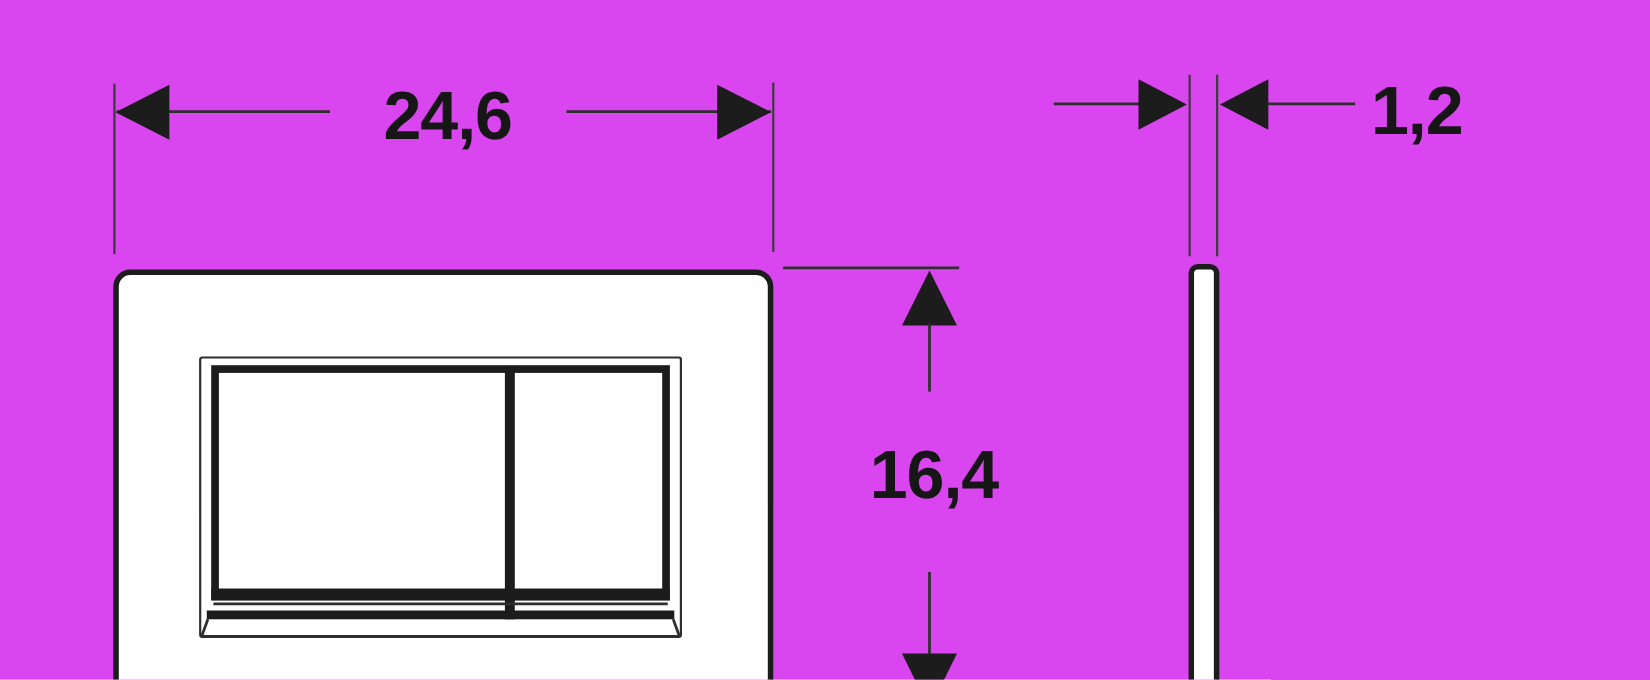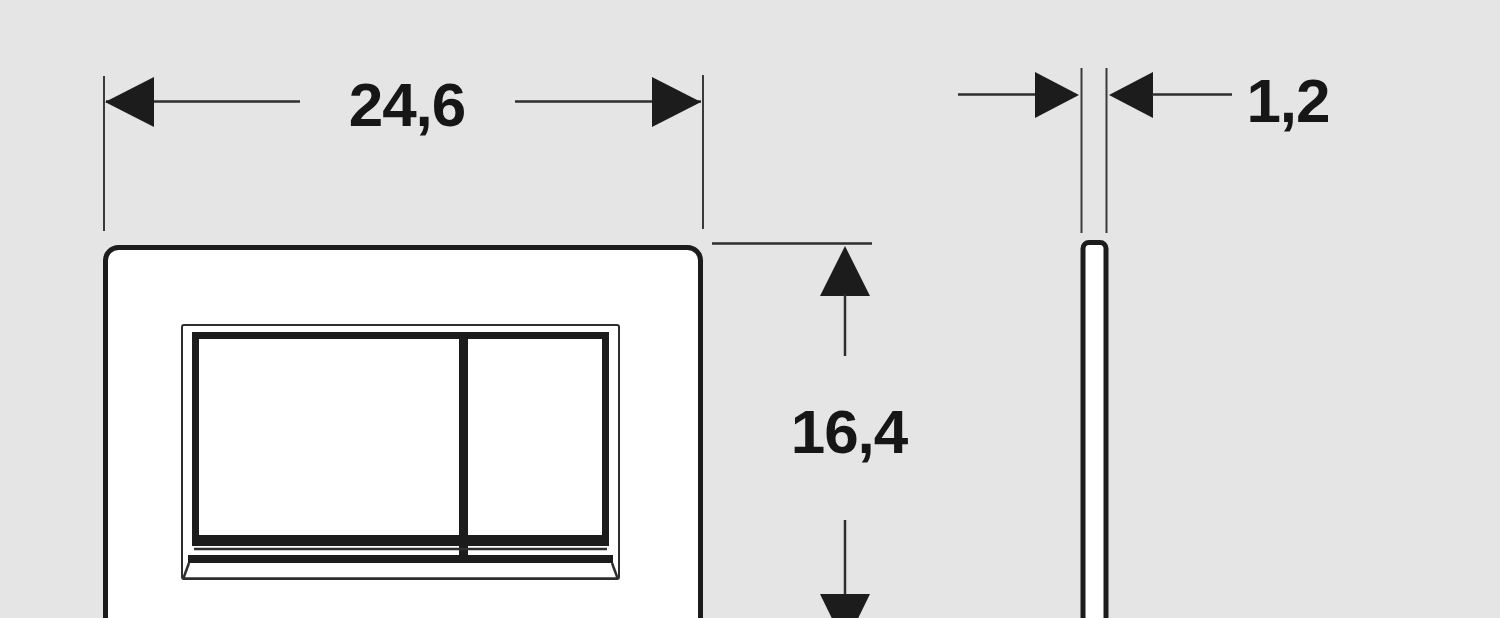--- a/index.html
+++ b/index.html
@@ -4,21 +4,21 @@
 <style>
   html, body {
     margin: 0;
     padding: 0;
     background: #ffffff;
   }
   .canvas {
     position: relative;
     width: 1500px;
     height: 618px;
-    background: #e5e5e5;
+    background: #d946ef;
     overflow: hidden;
     font-family: "Liberation Sans", sans-serif;
   }
   svg { display: block; }
   .dim-label {
     font-family: "Liberation Sans", sans-serif;
     font-weight: 700;
     font-size: 62px;
     letter-spacing: -1px;
     fill: #161616;

